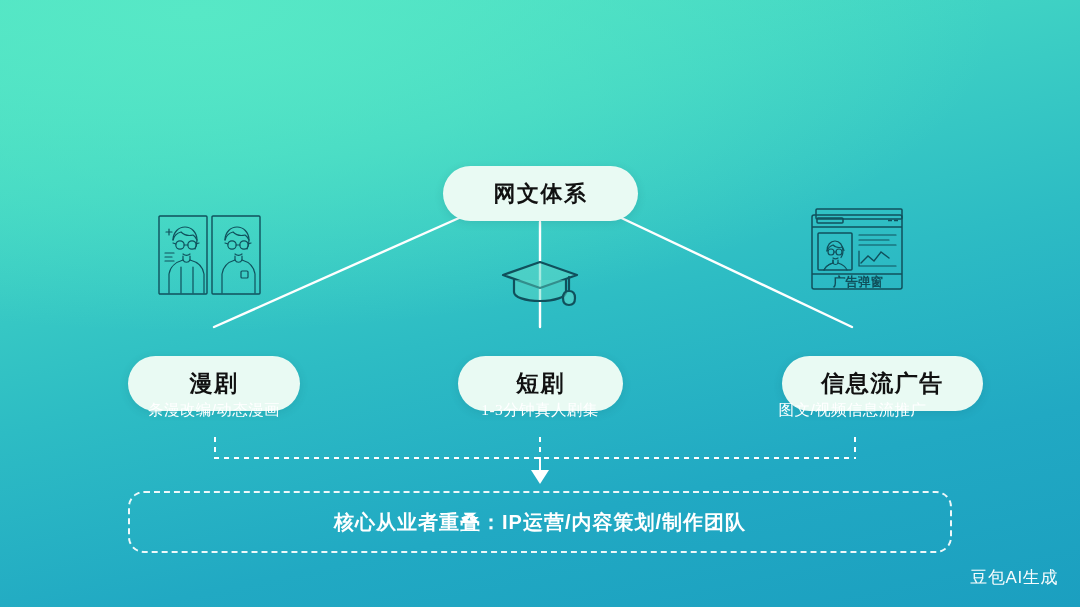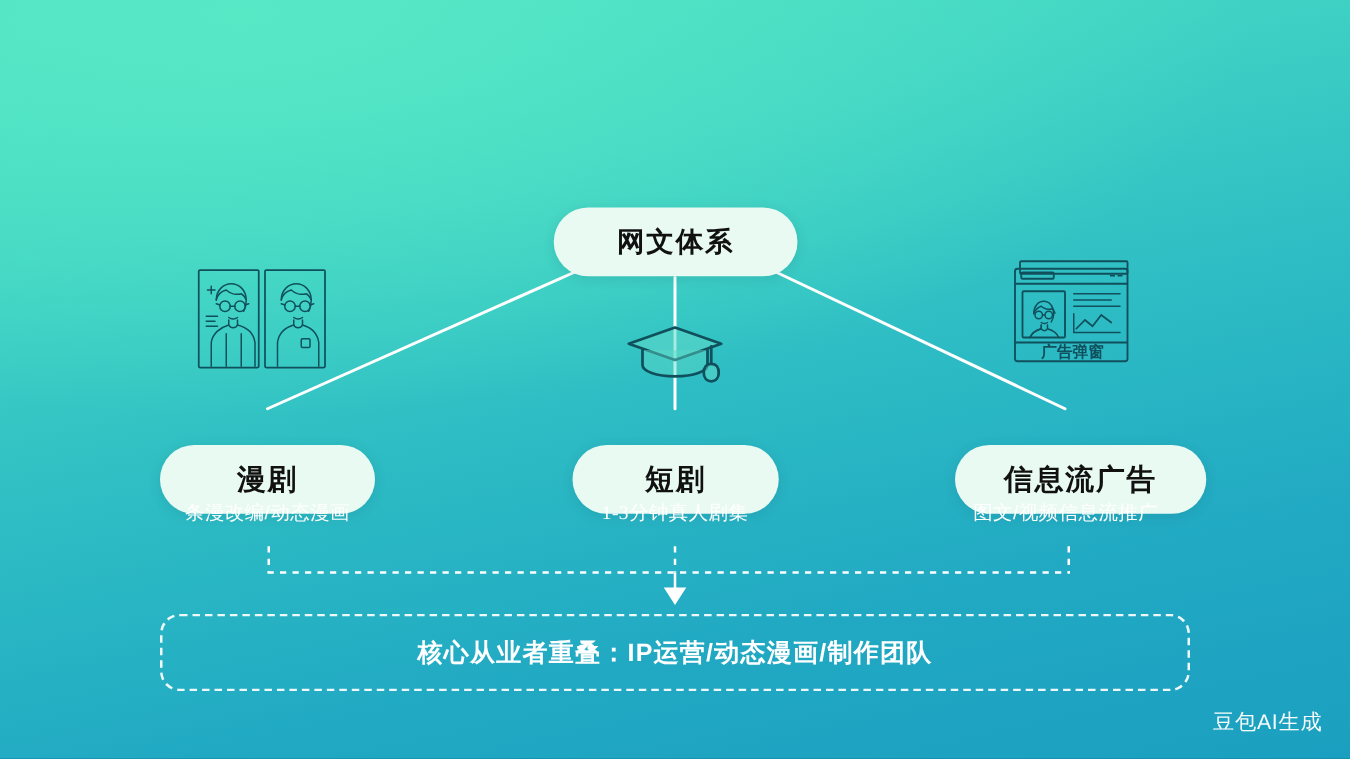--- a/index.html
+++ b/index.html
@@ -64,21 +64,21 @@
     left: 443px;
     top: 166px;
     width: 195px;
     height: 55px;
   }
   .pill.root .pill-label { font-size: 22px; }
 
   .pill.leaf { height: 55px; top: 329px; margin-top: 27px; }
   .pill-manju  { left: 128px; width: 172px; }
   .pill-duanju { left: 458px; width: 165px; }
-  .pill-ad     { left: 764px; width: 201px; }
+  .pill-ad     { left: 782px; width: 201px; }
 
   
   .caption {
     position: absolute;
     top: 400px;
     text-align: center;
     font-size: 15.5px;
     font-weight: 400;
     color: #ffffff;
     letter-spacing: 0.4px;
@@ -241,18 +241,18 @@
   </div>
   <div class="pill leaf pill-ad">
     <span class="pill-label">信息流广告</span>
   </div>
 
   <div class="caption cap-manju">条漫改编/动态漫画</div>
   <div class="caption cap-duanju">1-3分钟真人剧集</div>
   <div class="caption cap-ad">图文/视频信息流推广</div>
 
   <div class="bottom-bar">
-    <span class="bar-label">核心从业者重叠：IP运营/动态漫画/制作团队</span>
+    <span class="bar-label">核心从业者重叠：IP运营/内容策划/制作团队</span>
   </div>
 
   <div class="watermark">豆包AI生成</div>
 
 </div>
 
 </body></html>

